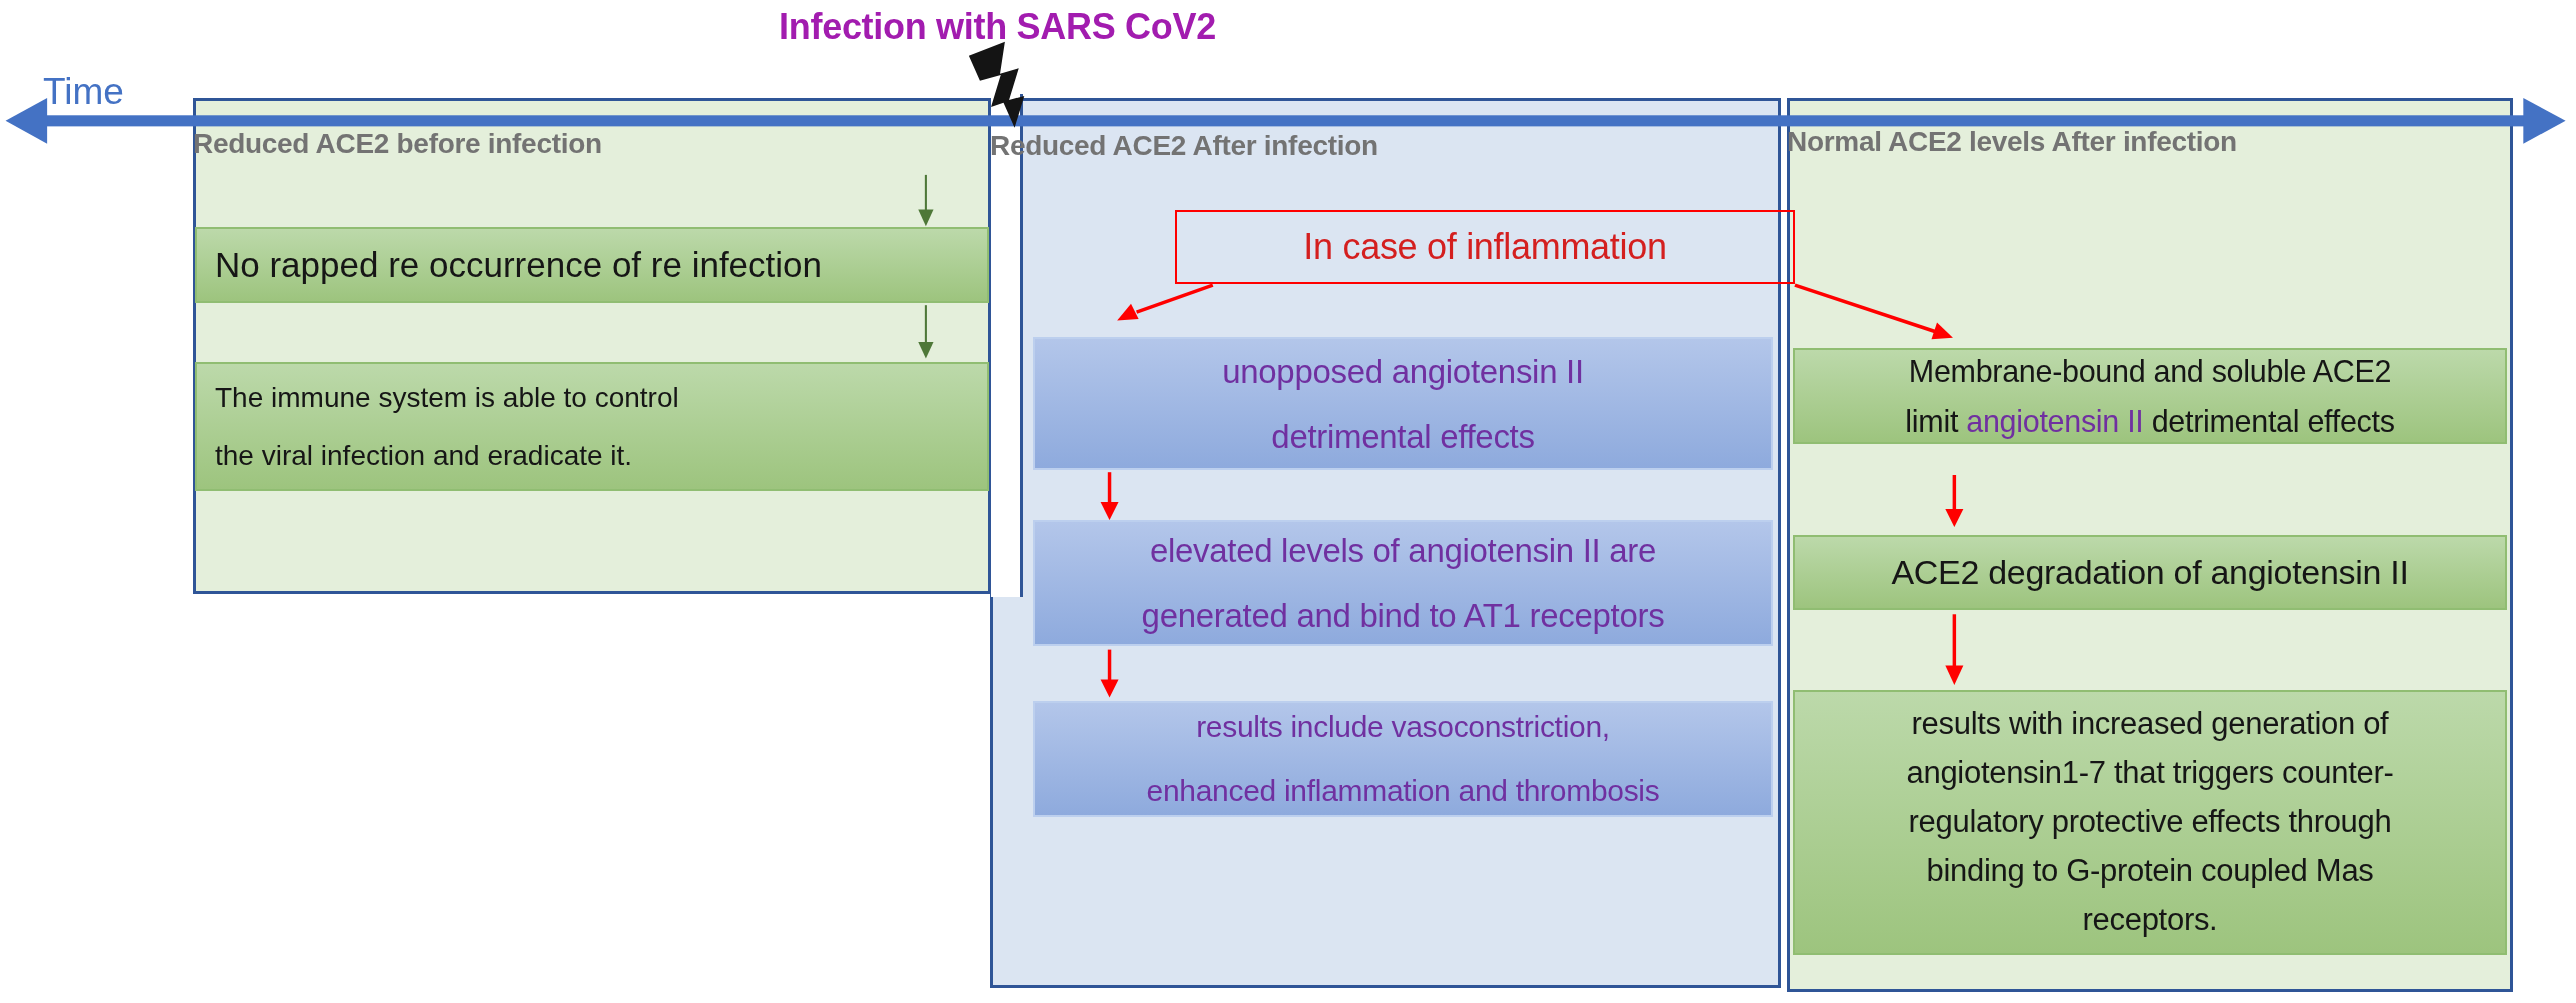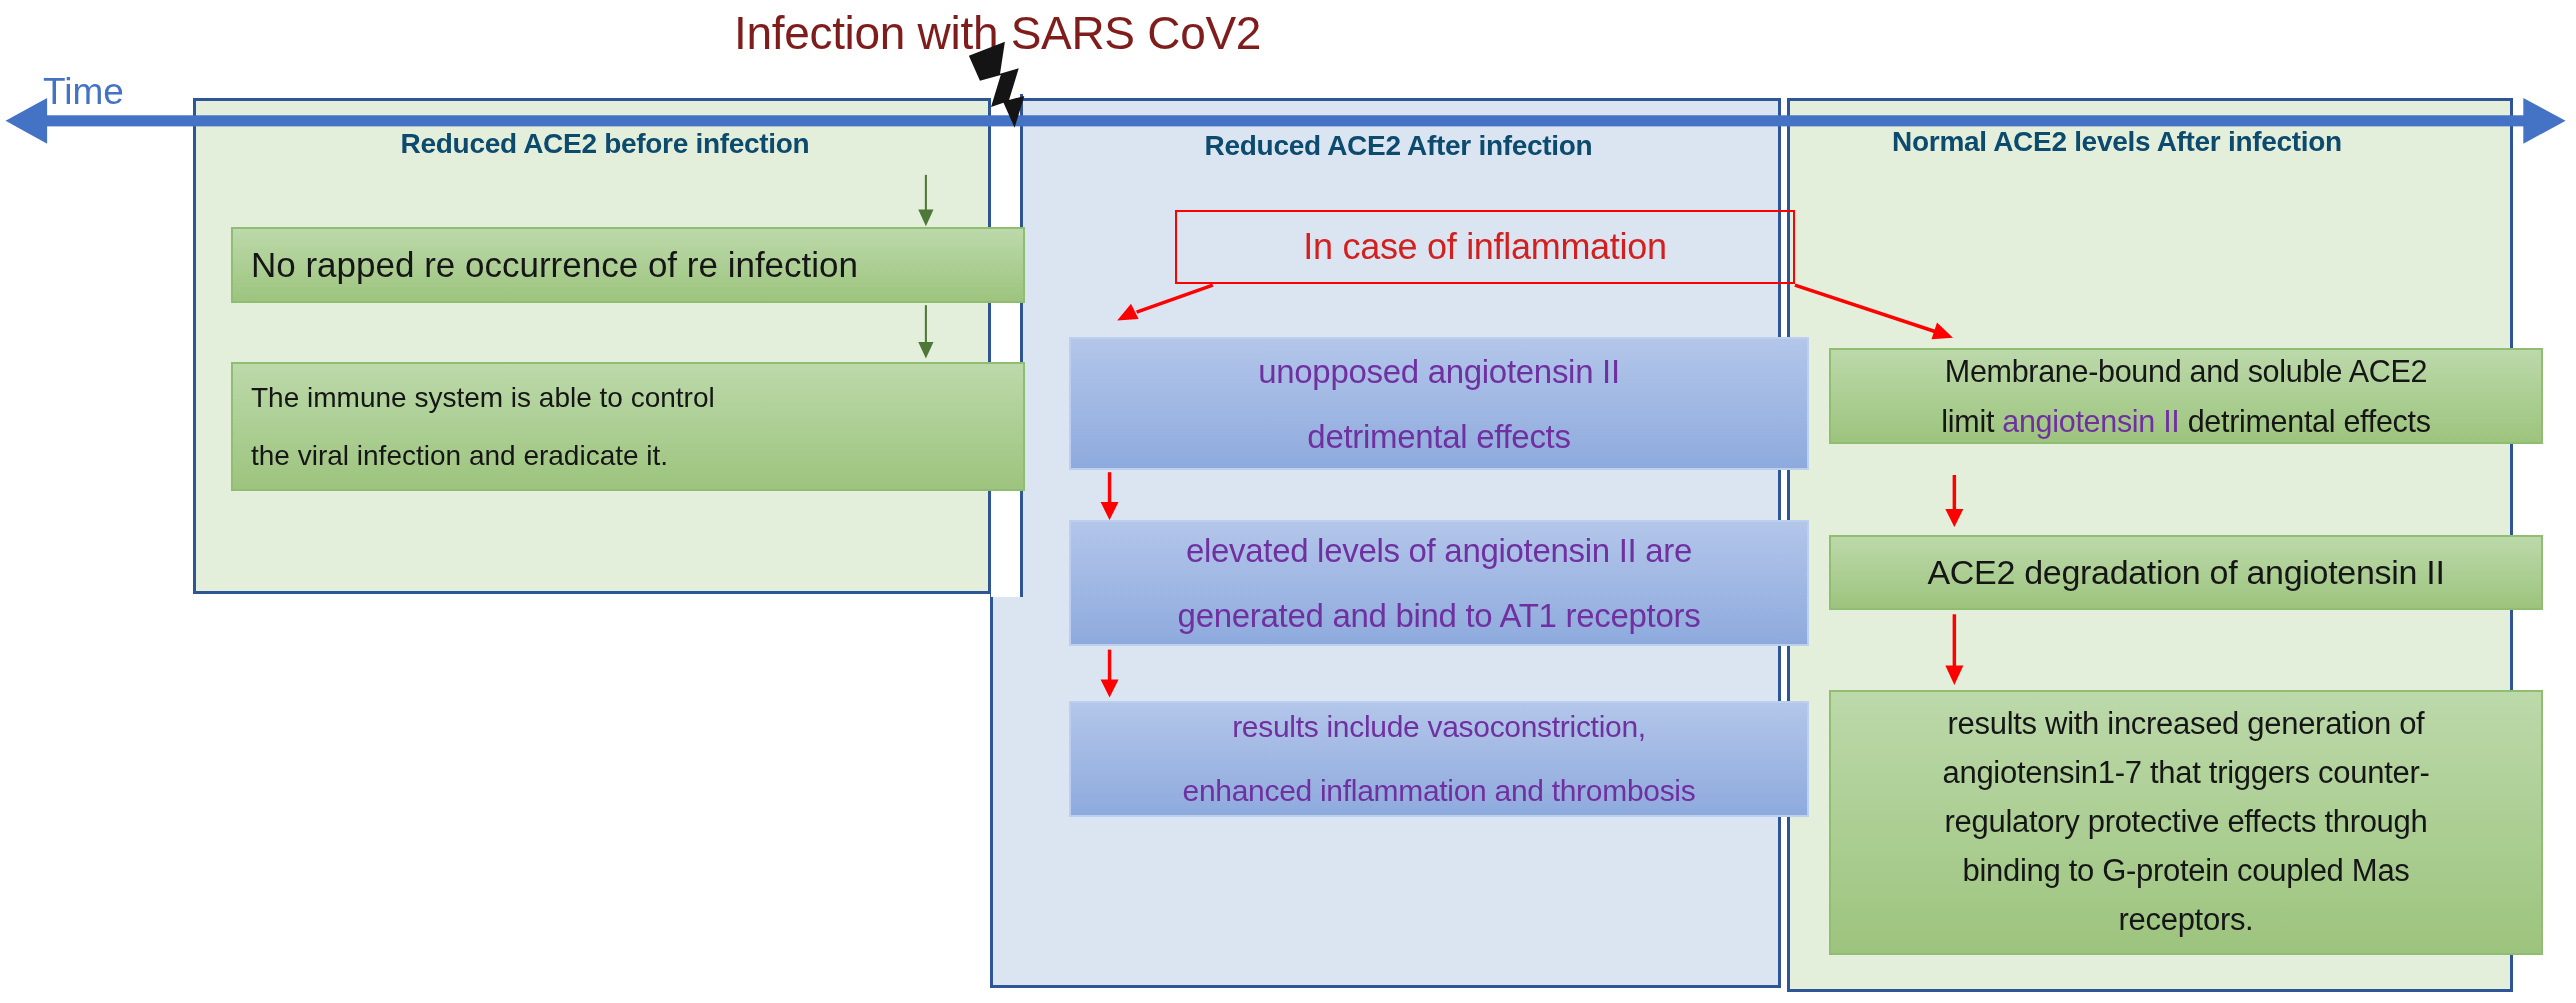--- a/index.html
+++ b/index.html
@@ -9,52 +9,52 @@
   }
   .abs{position:absolute;}
   
   .panel{position:absolute;box-sizing:border-box;border:3.5px solid #2f5597;z-index:1;}
   .panel-left{left:193px;top:98px;width:798px;height:496px;background:#e4efdb;}
   .panel-middle{left:990px;top:98px;width:791px;height:890px;background:#dbe5f2;}
   .panel-right{left:1787px;top:98px;width:726px;height:894px;background:#e4efdb;}
   .gap-strip{left:991px;top:94px;width:29px;height:503px;background:#ffffff;
     border-right:3.5px solid #2f5597;z-index:2;}
   
-  .panel-header{position:absolute;z-index:3;text-align:center;font-weight:700;
-    font-size:28px;line-height:32px;color:#0c4a6e;letter-spacing:-0.3px;padding-left:13px;}
+  .panel-header{position:absolute;z-index:3;font-weight:700;
+    font-size:28px;line-height:32px;color:#737373;letter-spacing:-0.3px;}
   .hdr-left{left:193px;top:128px;width:798px;}
   .hdr-middle{left:990px;top:130px;width:791px;}
   .hdr-right{left:1787px;top:126px;width:634px;}
   
   .gbox{position:absolute;z-index:3;box-sizing:border-box;
     background:linear-gradient(180deg,#bcd9aa 0%,#9dc47e 100%);
     border:2.1px solid #90bd72;}
   .bbox{position:absolute;z-index:3;box-sizing:border-box;
     background:linear-gradient(180deg,#b3c6ea 0%,#8eaadd 100%);
     border:2.1px solid #bccfee;}
-  .vcenter{display:flex;flex-direction:column;justify-content:center;margin-left:36px;}
+  .vcenter{display:flex;flex-direction:column;justify-content:center;}
   .txt-black{color:#161616;}
   .txt-purple{color:#7030a0;}
   .lbox1{left:195px;top:227px;width:794px;height:76px;font-size:35px;padding-left:18px;}
   .lbox2{left:195px;top:362px;width:794px;height:129px;font-size:28px;line-height:58px;padding-left:18px;}
   .mbox{left:1033px;width:740px;text-align:center;font-size:33px;line-height:51px;letter-spacing:-0.3px;gap:14px;}
   .mbox1{top:337px;height:133px;}
   .mbox2{top:520px;height:126px;}
   .mbox3{top:701px;height:116px;font-size:30px;line-height:50px;}
   .rbox{left:1793px;width:714px;text-align:center;letter-spacing:-0.3px;}
   .rbox1{top:348px;height:96px;font-size:30.5px;line-height:50px;}
   .rbox2{top:535px;height:75px;font-size:34px;}
   .rbox3{top:690px;height:265px;font-size:31px;line-height:49px;justify-content:flex-start;padding-top:7px;}
   
   .red-box{position:absolute;left:1175px;top:210px;width:620px;height:74px;z-index:4;
     box-sizing:border-box;border:2.8px solid #ff0000;display:flex;align-items:center;
     justify-content:center;font-size:36px;color:#d41f1f;letter-spacing:-0.3px;}
   
   .main-title{position:absolute;left:651px;top:5.5px;width:693px;text-align:center;z-index:5;
-    font-size:46px;font-weight:400;color:#7f1d1d;letter-spacing:-0.3px;}
+    font-size:36px;font-weight:700;color:#a21caf;letter-spacing:-0.3px;}
   .time-label{position:absolute;left:43px;top:71px;z-index:5;font-size:37px;color:#4472c4;}
   
   .overlay{position:absolute;left:0;top:0;z-index:6;pointer-events:none;}
 </style>
 </head>
 <body>
 
 <div id="canvas">
 
   <div class="panel panel-left"></div>

